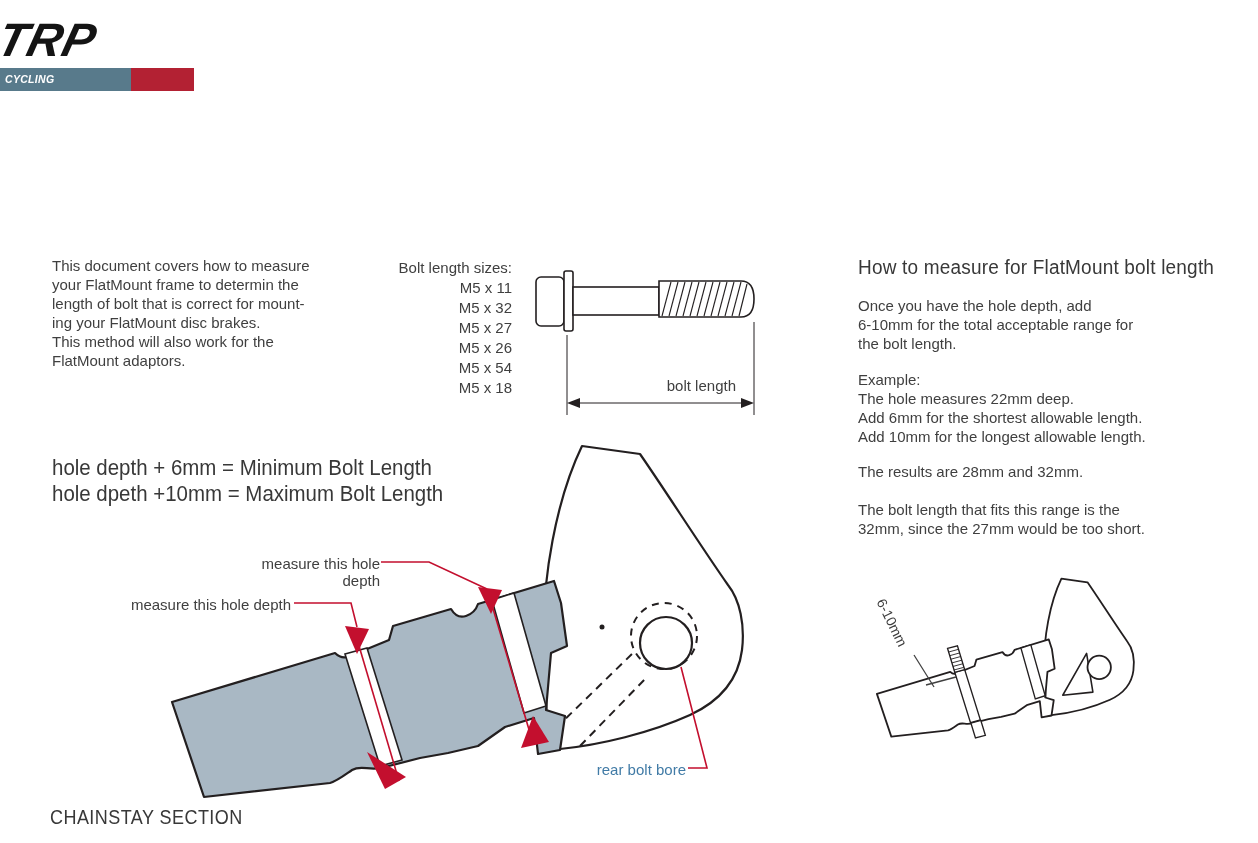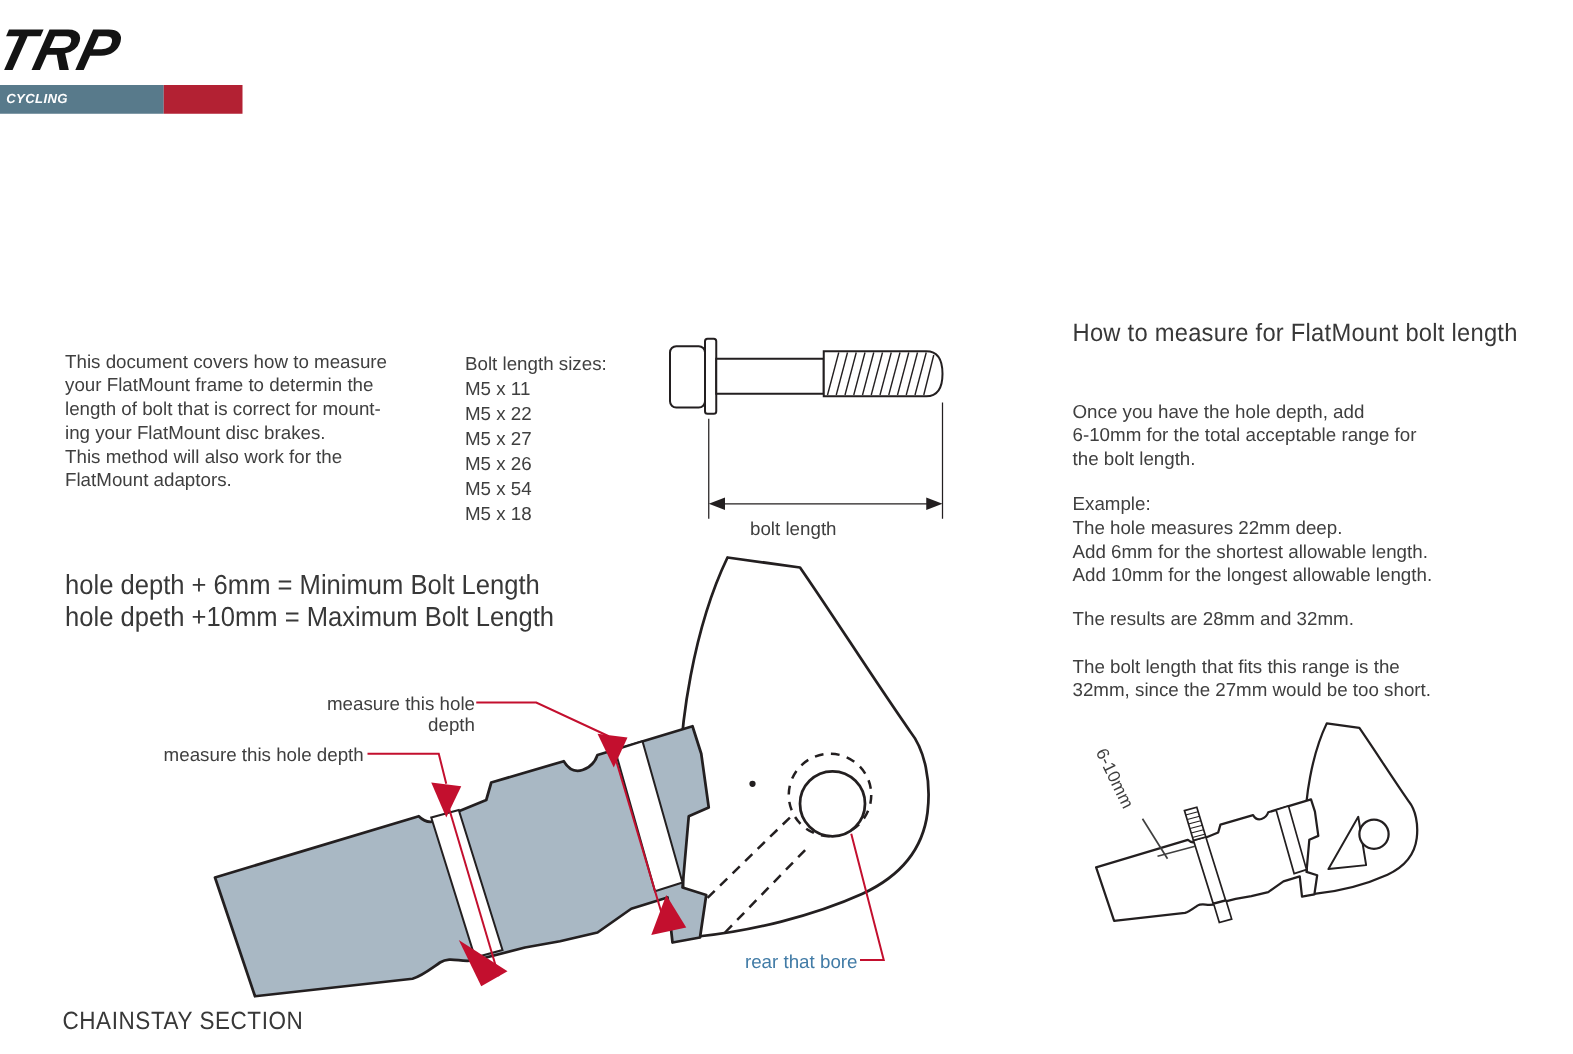--- a/index.html
+++ b/index.html
@@ -1,20 +1,20 @@
 <!DOCTYPE html>
 <html><head>
 <meta charset="utf-8">
 <style>
   html,body{margin:0;padding:0;background:#ffffff;}
   #page{position:relative;width:1258px;height:843px;background:#fff;overflow:hidden;
         font-family:"Liberation Sans",sans-serif;color:#3f3f3f;}
   .abs{position:absolute;}
   .pre{white-space:pre-line;}
-  .body-text{font-size:15px;line-height:19px;color:#3f3f3f;margin-top:24px;}
+  .body-text{font-size:15px;line-height:19px;color:#3f3f3f;}
   .geo{color:#383838;font-family:"Liberation Sans",sans-serif;}
   .heading{font-size:20px;transform:scaleX(0.95);transform-origin:left top;letter-spacing:0.2px;}
   .formulas{font-size:22px;line-height:25px;transform:scaleX(0.93);transform-origin:left top;}
   .caption{font-size:20px;letter-spacing:0.5px;transform:scaleX(0.9);transform-origin:left top;}
   .diagram-label{font-size:15px;color:#3f3f3f;}
   .axle-label{font-size:15px;color:#417ba6;}
   .rot-label{font-size:14px;color:#3f3f3f;transform:rotate(64deg);transform-origin:left top;}
   
   .trp{font-size:47px;font-weight:bold;font-style:italic;letter-spacing:1px;color:#141414;
        transform:skewX(-14deg);transform-origin:left bottom;}
@@ -39,24 +39,24 @@
     <div class="red"></div>
   </div>
 
   <div class="abs body-text pre" style="left:52px;top:256px;width:330px;">This document covers how to measure
 your FlatMount frame to determin the
 length of bolt that is correct for mount-
 ing your FlatMount disc brakes.
 This method will also work for the
 FlatMount adaptors.</div>
 
-  <div class="abs body-text" style="left:372px;top:258px;width:140px;line-height:20px;">
+  <div class="abs body-text" style="left:372px;top:258px;width:140px;line-height:20px;text-align:right;">
     <div>Bolt length sizes:</div>
     <div>M5 x 11</div>
-    <div>M5 x 22</div>
+    <div>M5 x 32</div>
     <div>M5 x 27</div>
     <div>M5 x 26</div>
     <div>M5 x 54</div>
     <div>M5 x 18</div>
   </div>
 
   <div class="abs geo heading" style="left:858px;top:256px;white-space:nowrap;">How to measure for FlatMount bolt length</div>
   <div class="abs body-text pre right-col" style="left:858px;top:296px;">Once you have the hole depth, add
 6-10mm for the total acceptable range for
 the bolt length.</div>
@@ -166,18 +166,18 @@
     </g>
 
     <g stroke="#3f3f3f" stroke-width="1.3">
       <line x1="914" y1="655" x2="934" y2="687"></line>
       <line x1="926" y1="685" x2="956" y2="677"></line>
     </g>
   </svg>
 
   <div class="abs diagram-label" style="left:220px;top:555px;width:160px;text-align:right;">measure this hole depth</div>
   <div class="abs diagram-label" style="left:123px;top:596px;width:168px;text-align:right;">measure this hole depth</div>
-  <div class="abs axle-label" style="left:588px;top:761px;width:98px;text-align:right;">rear that bore</div>
-  <div class="abs diagram-label" style="left:600px;top:377px;width:120px;text-align:left;margin-top:38px;">bolt length</div>
+  <div class="abs axle-label" style="left:588px;top:761px;width:98px;text-align:right;">rear bolt bore</div>
+  <div class="abs diagram-label" style="left:616px;top:377px;width:120px;text-align:right;">bolt length</div>
   <div class="abs rot-label" style="left:888px;top:596px;">6-10mm</div>
   <div class="abs geo caption" style="left:50px;top:806px;white-space:nowrap;">CHAINSTAY SECTION</div>
 
 </div>
 
 </body></html>

